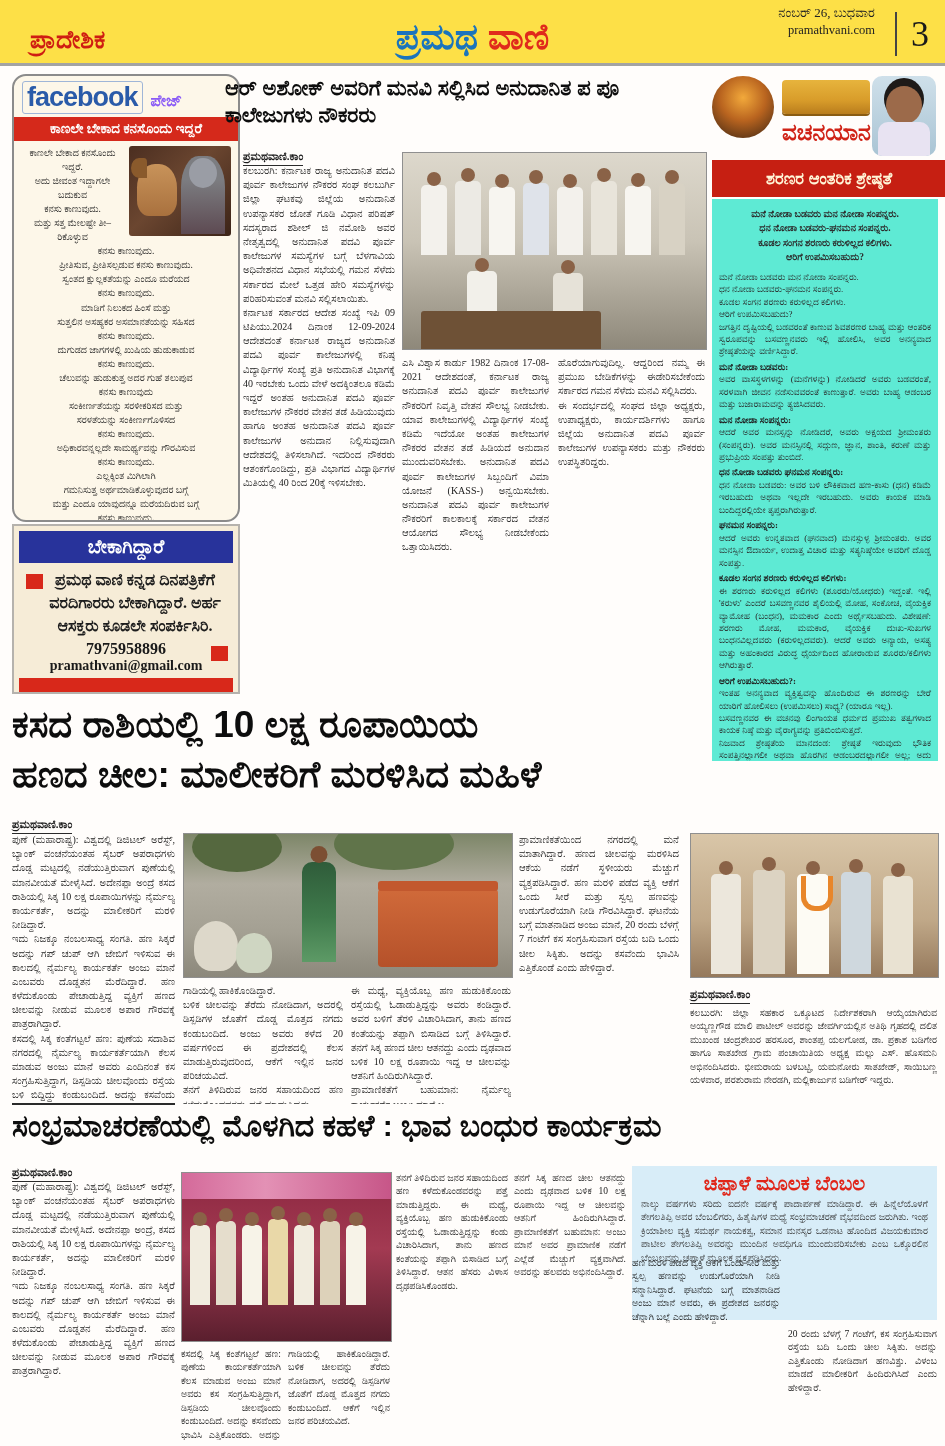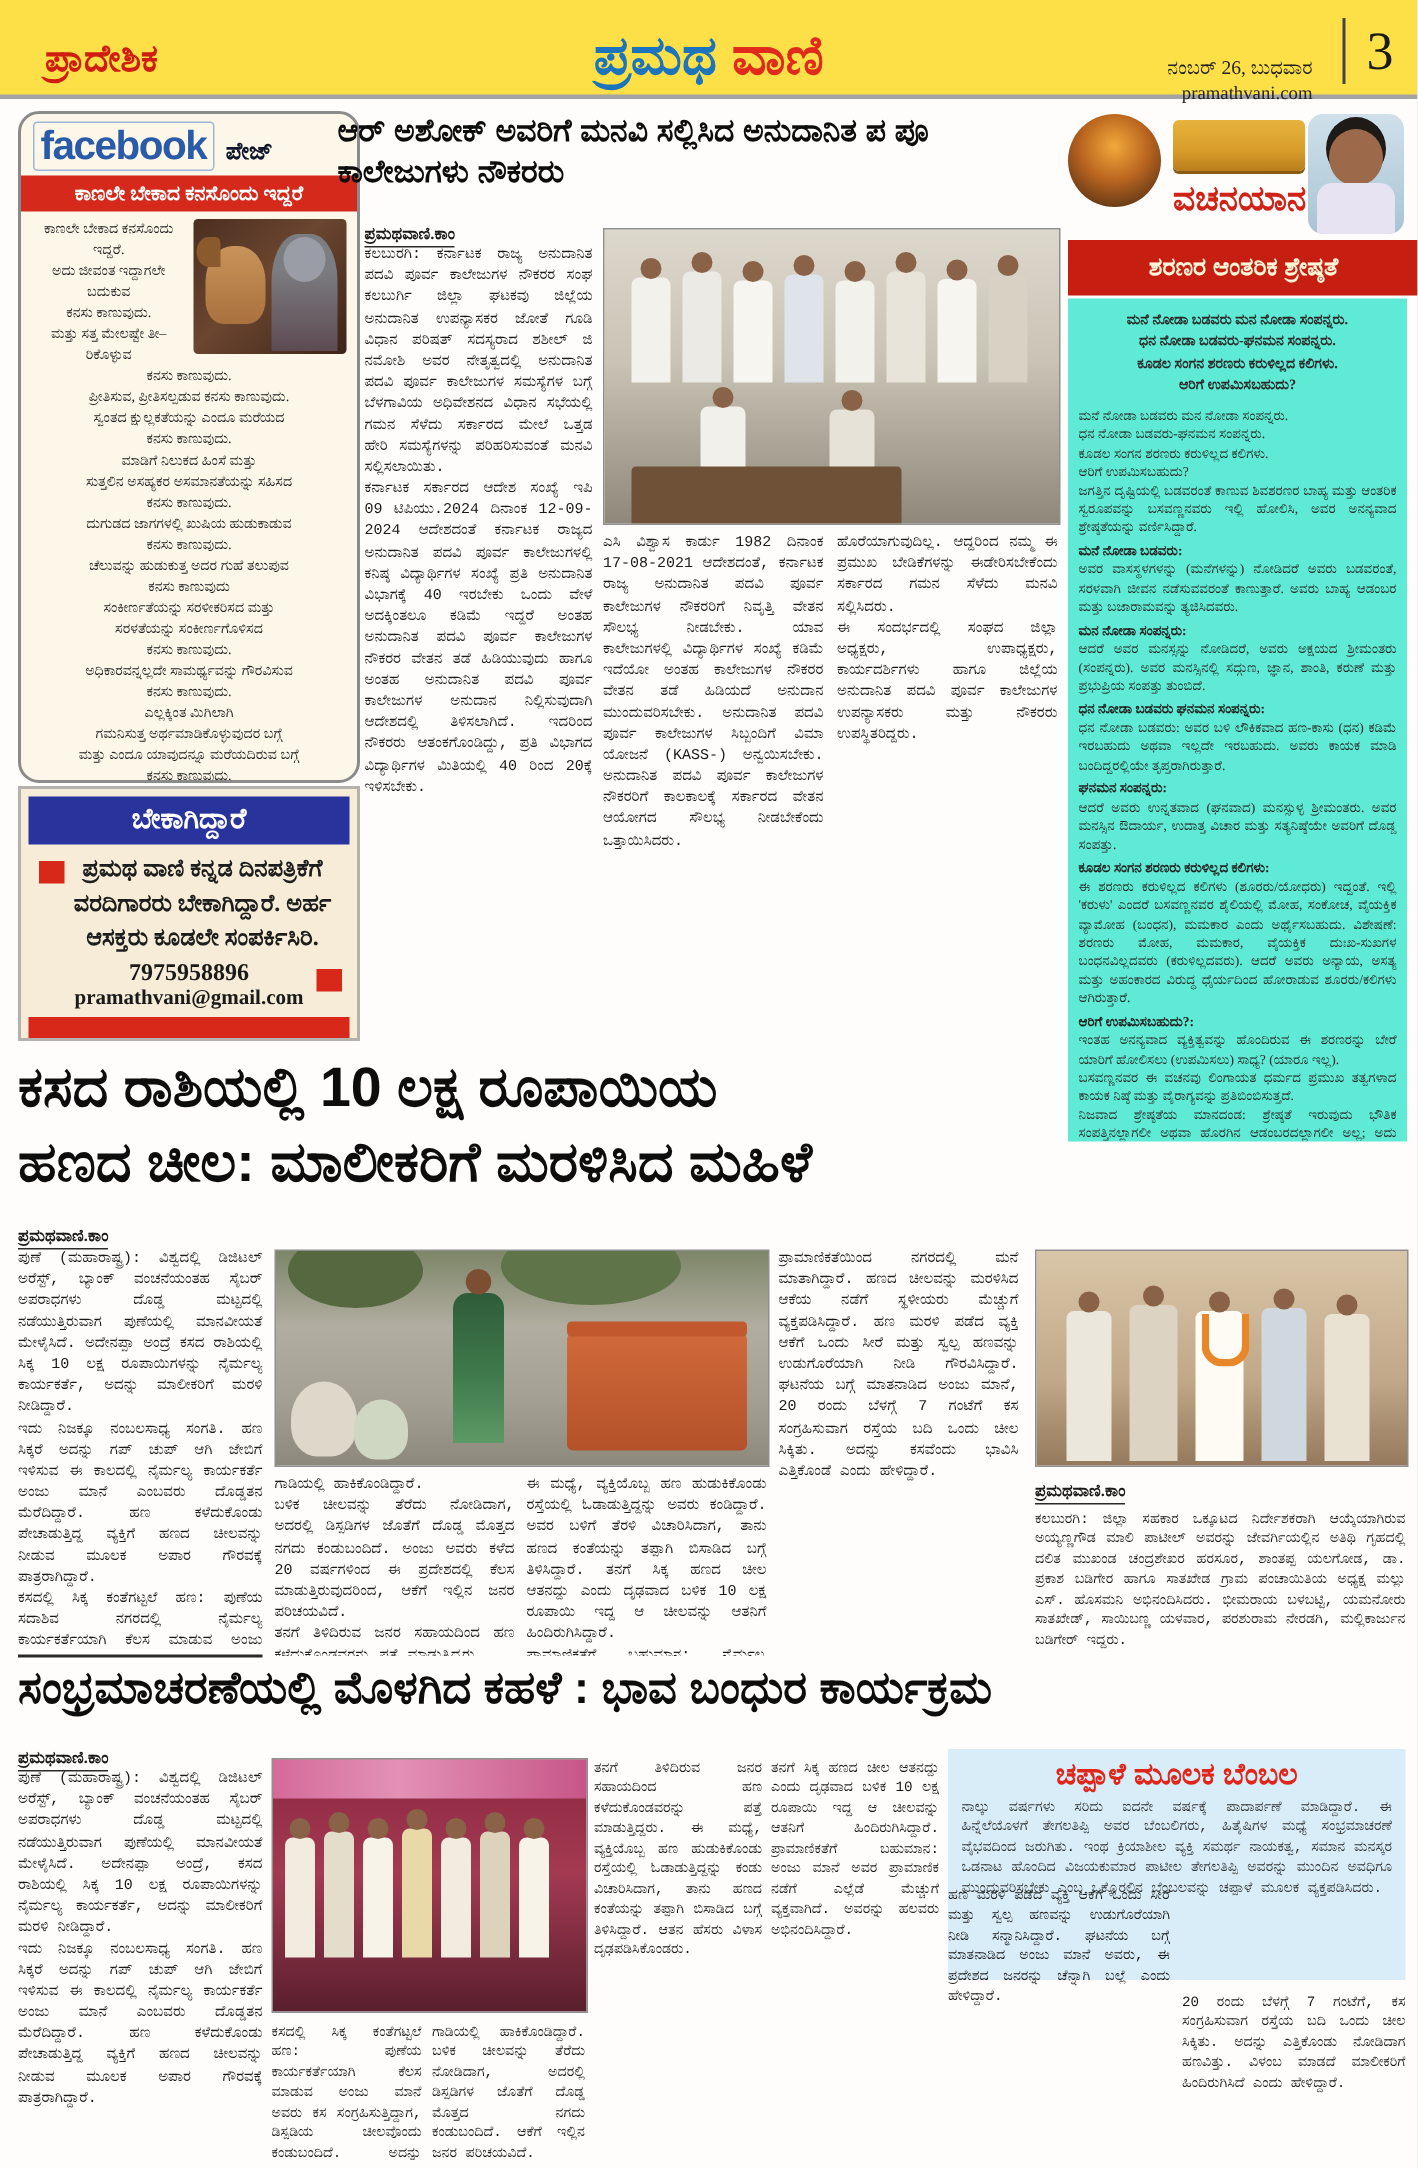--- a/index.html
+++ b/index.html
@@ -1,39 +1,39 @@
 <!DOCTYPE html>
 <html><head>
 <meta charset="utf-8">
 <style>
   html,body{margin:0;padding:0;background:#e8e8e8;}
   .page{position:relative;width:945px;height:1446px;background:#fffdfb;margin:0 auto;
         font-family:"Liberation Serif",serif;color:#1a1a1a;overflow:hidden;}
   .abs{position:absolute;}
-  .just{text-align:justify;font-family:Liberation Mono, monospace;}
+  .just{text-align:justify;}
   .pre{white-space:pre-line;}
   .hidden-ovf{overflow:hidden;}
 
   
   .header{position:absolute;left:0;top:0;width:945px;height:63px;border-bottom:3px solid #a3a3a3;background:#fde047;}
   .section-label{position:absolute;left:30px;top:26px;font-size:25px;font-weight:bold;color:#cf1d12;}
   .masthead{position:absolute;left:0;right:0;top:16px;text-align:center;font-size:36px;font-weight:bold;font-family:"Liberation Sans",sans-serif;}
   .masthead .blue{color:#1b74bc;} .masthead .red{color:#e02a1c;}
-  .hdr-right{position:absolute;right:70px;top:36px;text-align:right;line-height:1.35;font-size:13px;color:#222;}
+  .hdr-right{position:absolute;right:70px;top:4px;text-align:right;line-height:1.35;font-size:13px;color:#222;}
   .hdr-site{font-size:12.5px;}
   .page-num{position:absolute;right:16px;top:12px;height:44px;line-height:44px;font-size:36px;
             border-left:2px solid #444;padding-left:14px;font-family:"Liberation Serif",serif;}
 
   
   .fb-box{position:absolute;left:12px;top:74px;width:224px;height:444px;border:2px solid #8b8b8b;
           border-radius:14px;background:#fdf7e9;overflow:hidden;}
   .fb-head{padding:5px 8px 3px 8px;}
   .fb-logo{display:inline-block;color:#2a5ba9;font-weight:bold;font-size:27px;letter-spacing:-1px;
            border:1.5px solid #9fb6d8;padding:0 4px;border-radius:3px;font-family:"Liberation Sans",sans-serif;}
-  .fb-page{display:inline-block;color:#0f172a;font-weight:bold;font-size:16px;margin-left:4px;}
+  .fb-page{display:inline-block;color:#8b5cf6;font-weight:bold;font-size:16px;margin-left:4px;}
   .fb-band{background:#d5291b;color:#fff;font-weight:bold;font-size:13.5px;text-align:center;padding:4px 2px;}
   .fb-body{position:relative;padding:5px 7px;font-size:9.5px;line-height:1.48;text-align:center;color:#222;}
   .fb-photo{float:right;width:102px;height:90px;margin:0 0 4px 5px;border-radius:3px;
             background:linear-gradient(135deg,#4b2e20 0%,#6b4630 45%,#3c2418 100%);position:relative;}
   .fb-dog{position:absolute;left:8px;top:18px;width:40px;height:52px;border-radius:45% 45% 30% 30%;
           background:linear-gradient(180deg,#c8935a,#a9713e);}
   .fb-dog::before{content:"";position:absolute;left:-6px;top:-6px;width:16px;height:20px;border-radius:50% 20% 0 50%;background:#8a5a2c;}
   .fb-woman{position:absolute;right:6px;top:10px;width:44px;height:78px;border-radius:40% 40% 0 0;
             background:linear-gradient(180deg,#7c7d81 30%,#5d4a52 100%);}
   .fb-woman::before{content:"";position:absolute;left:8px;top:2px;width:28px;height:30px;border-radius:50%;background:#9a9da5;}

